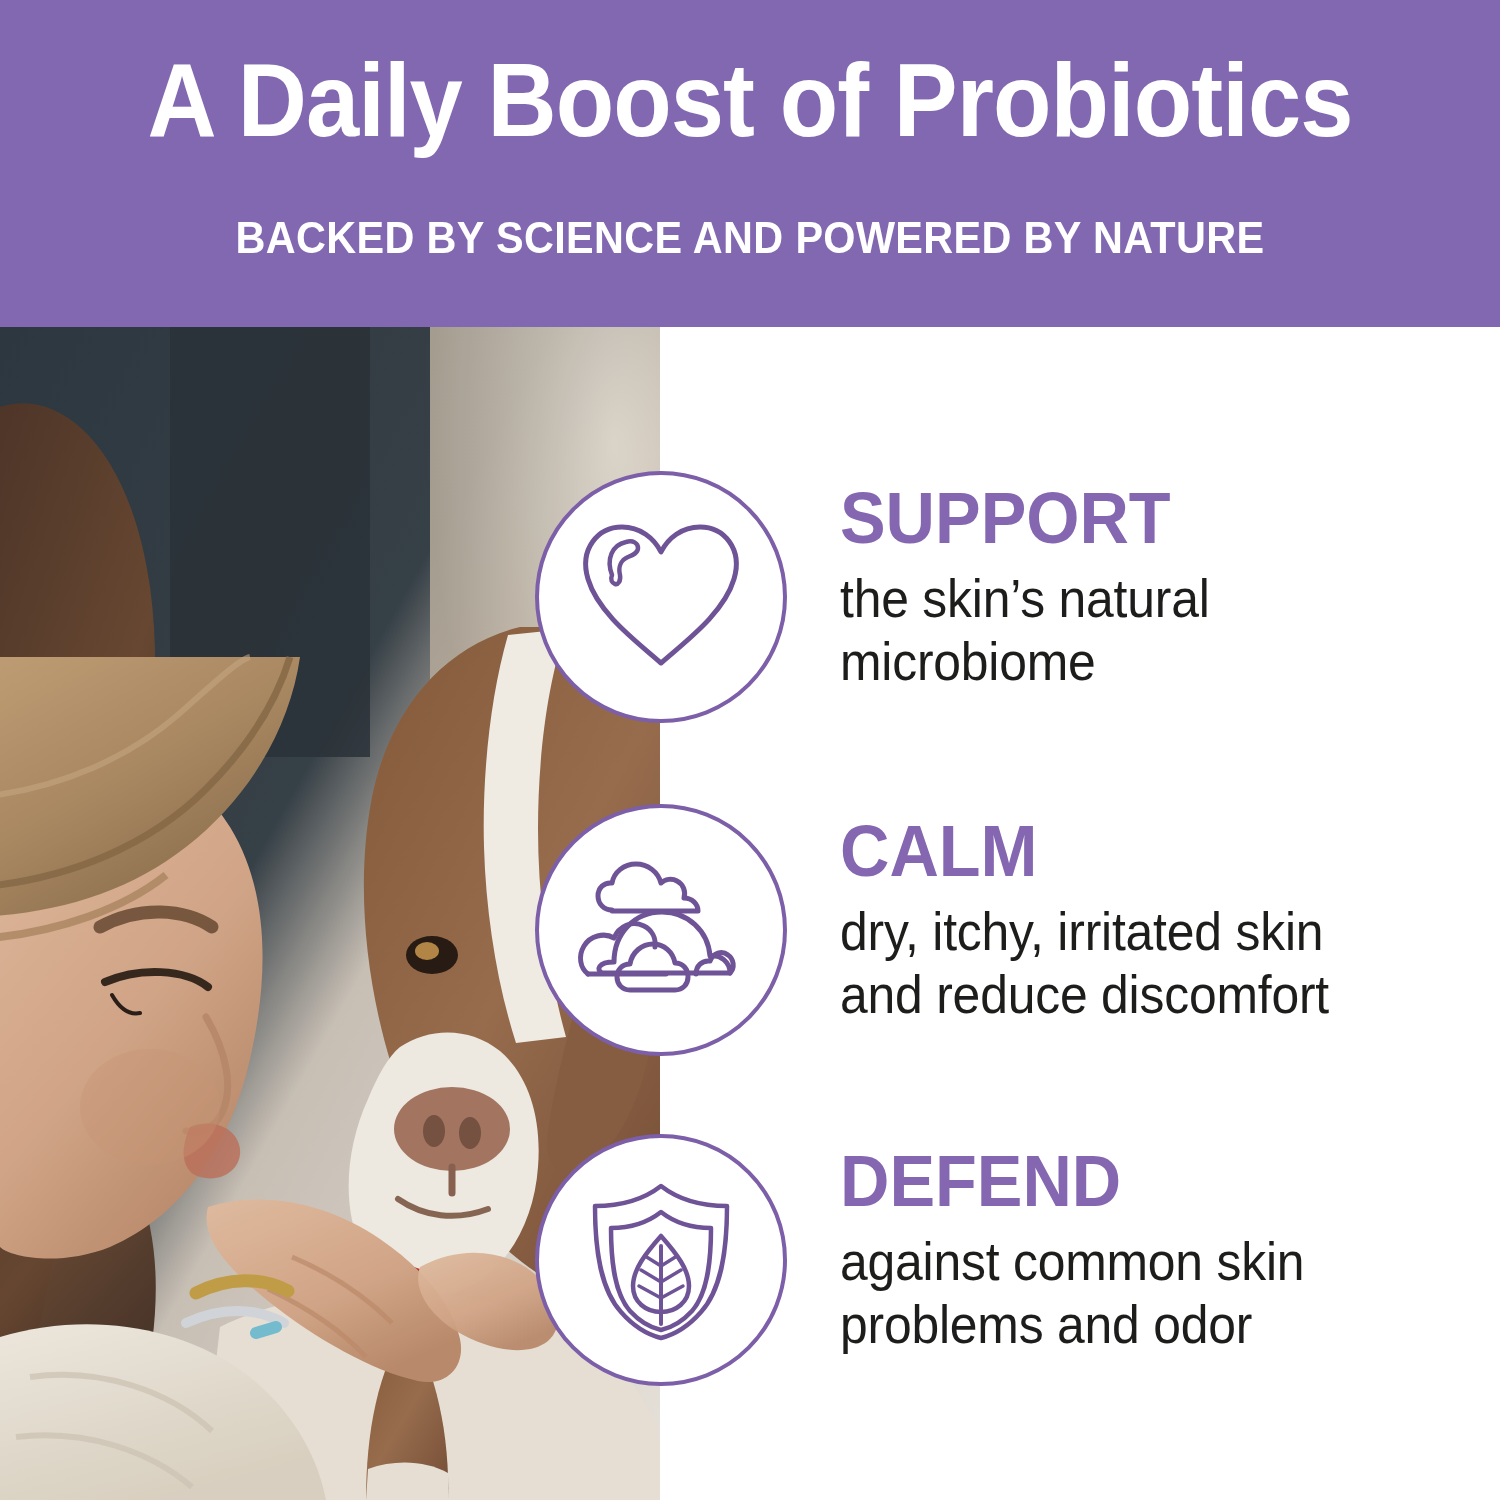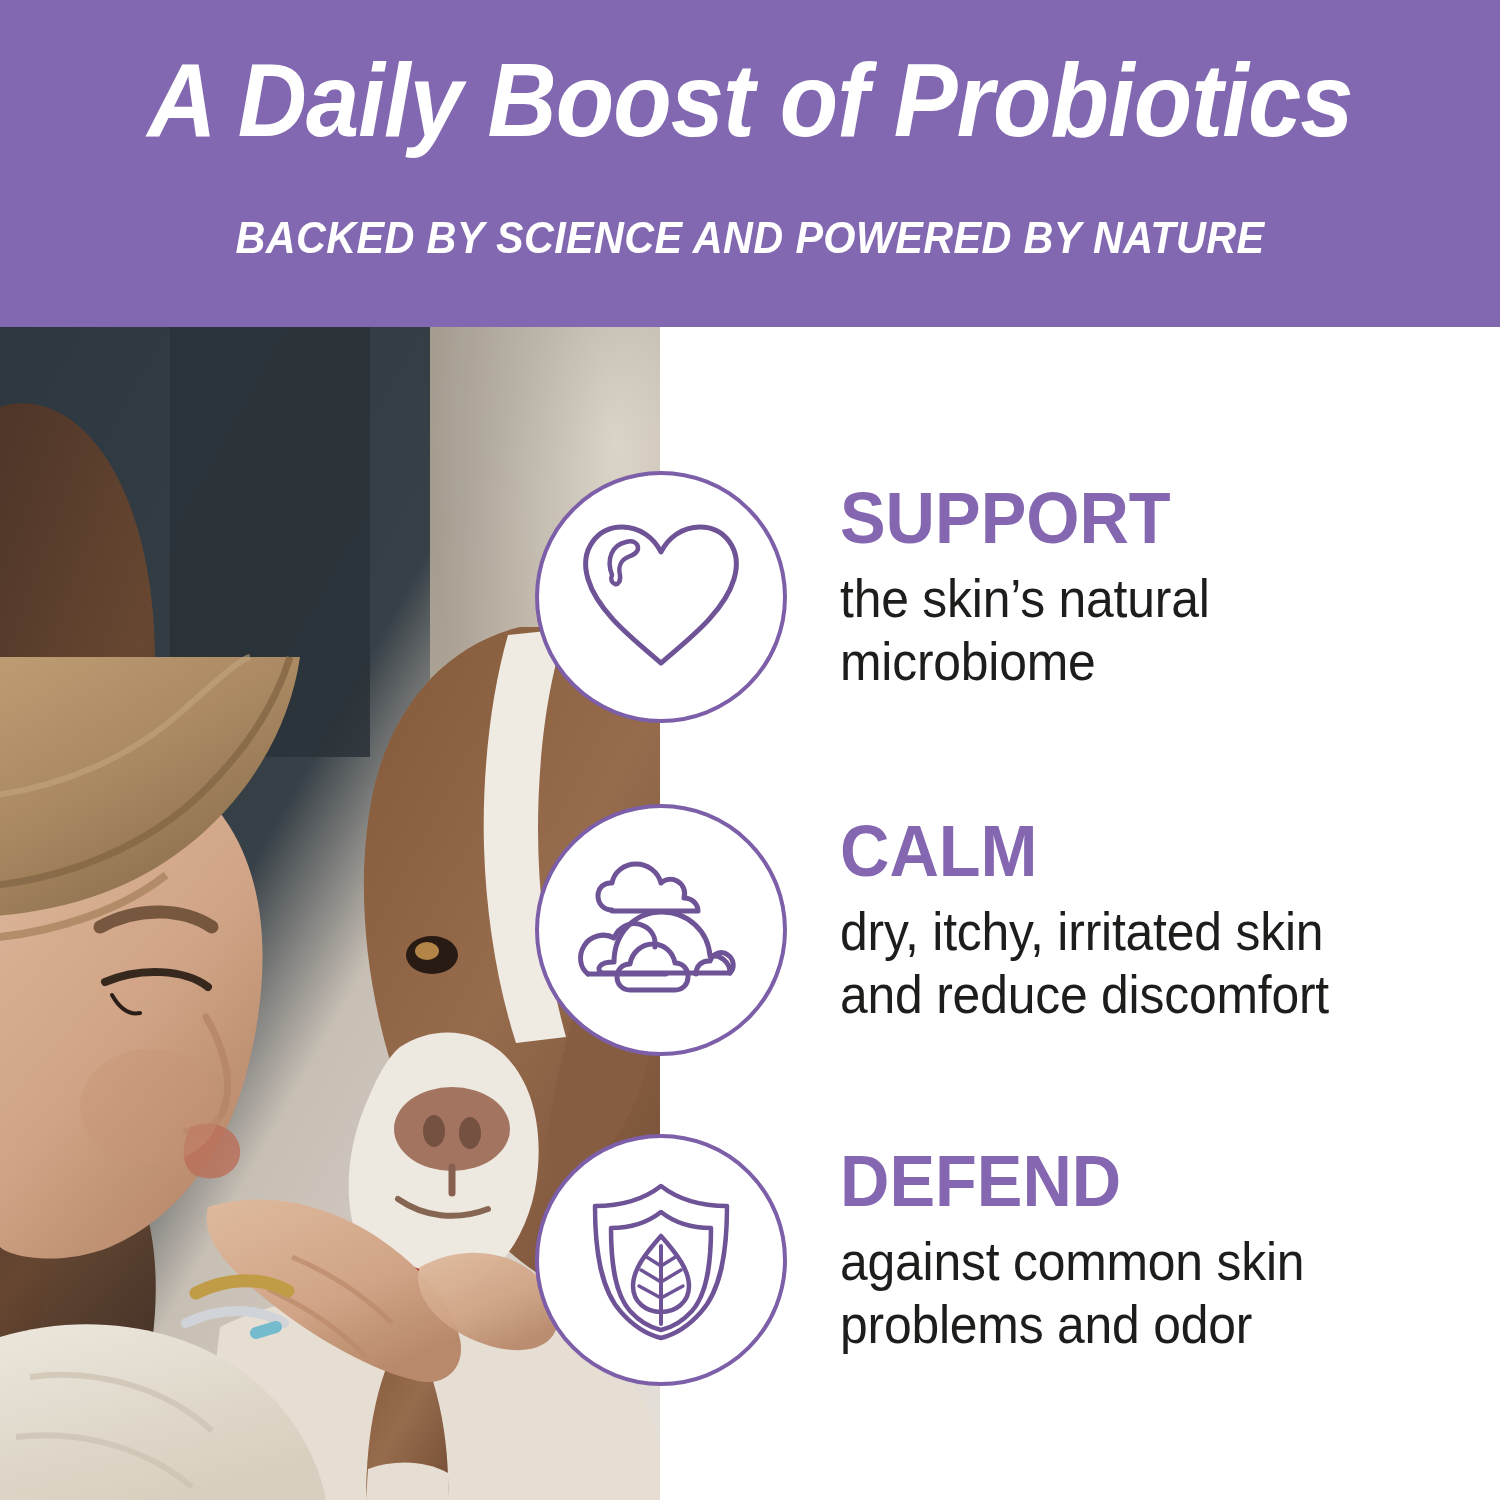--- a/index.html
+++ b/index.html
@@ -23,21 +23,20 @@
   }
 
   
   .header-band {
     position: absolute;
     left: 0; top: 0;
     width: 1500px;
     height: 327px;
     background: #8268b0;
     overflow: hidden;
-    font-style: italic;
   }
   .header-title {
     position: absolute;
     left: 0; top: 44px;
     width: 1500px;
     text-align: center;
     color: #ffffff;
     font-family: "Liberation Sans", sans-serif;
     font-weight: 700;
     font-size: 104px;

